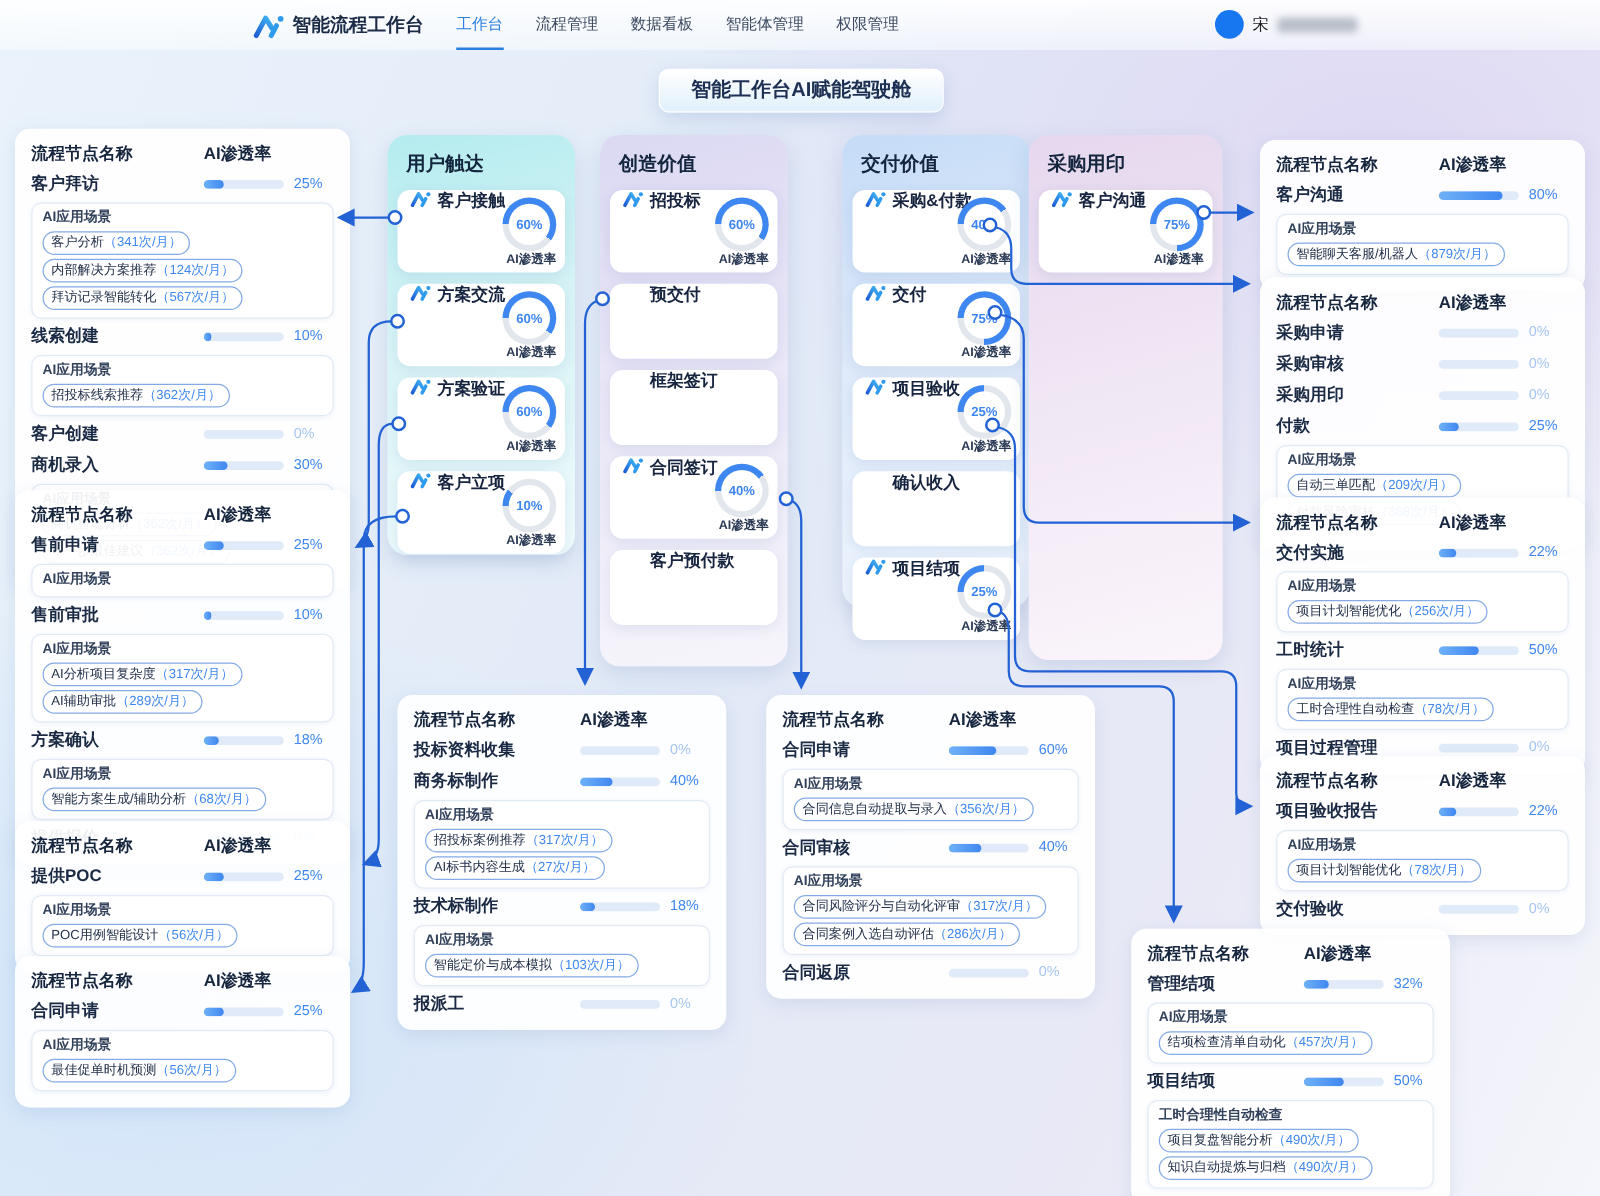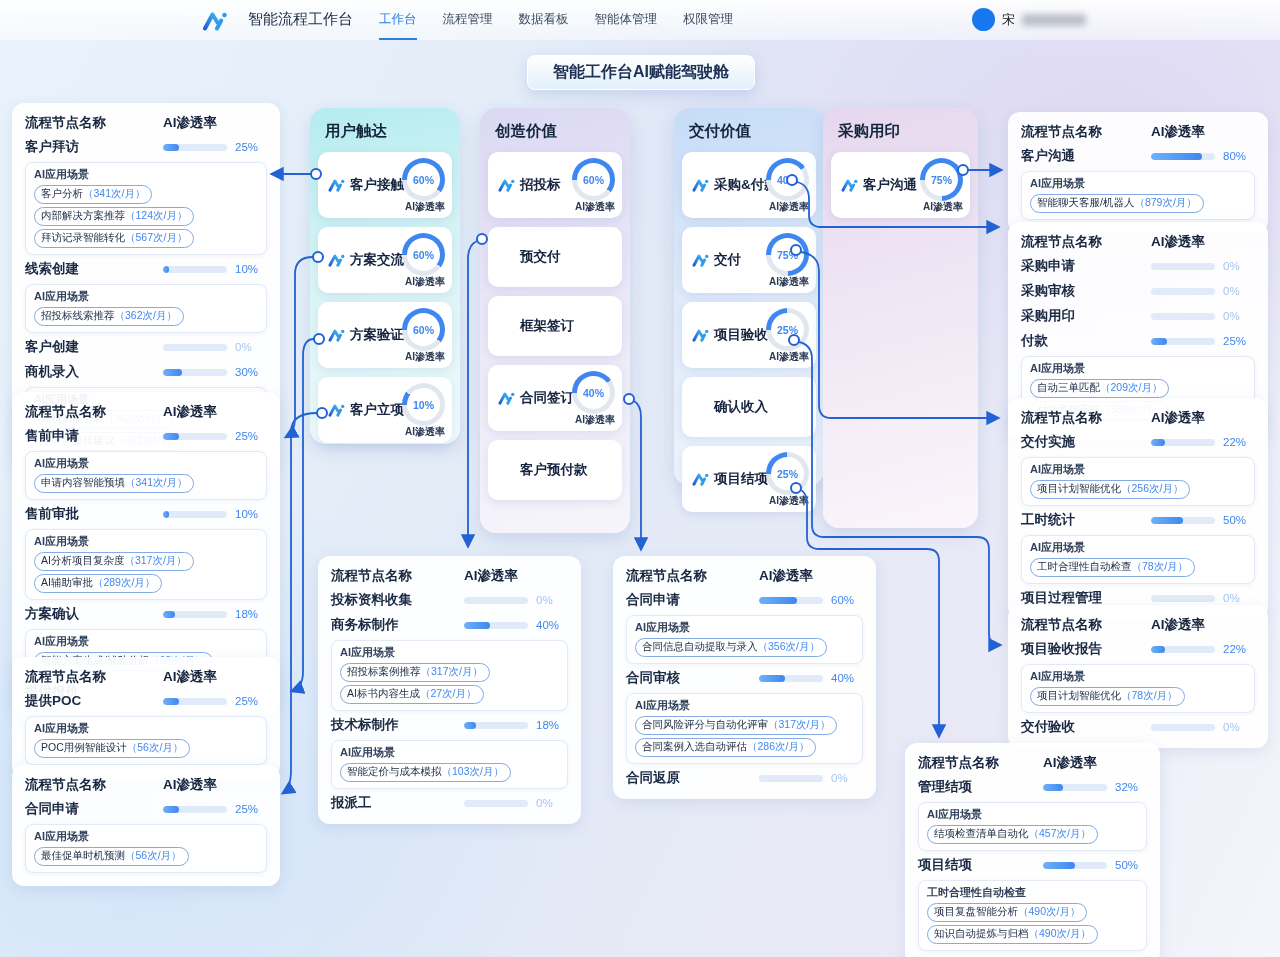--- a/index.html
+++ b/index.html
@@ -8,21 +8,21 @@
     position:relative;
     font-family:"Liberation Sans","DejaVu Sans",sans-serif;
     background:
       radial-gradient(900px 520px at 86% 12%, rgba(216,205,242,.55), transparent 62%),
       radial-gradient(820px 540px at 8% 85%, rgba(198,224,250,.65), transparent 62%),
       linear-gradient(115deg,#eaf3fb 0%,#e2eaf7 45%,#e9e9f6 75%,#f4f6fb 100%);
   }
   
   .nav{position:absolute;top:0;left:0;width:100%;height:40px;display:flex;align-items:center;
        background:linear-gradient(180deg,rgba(255,255,255,.95),rgba(249,253,255,.55));}
-  .logo{display:flex;gap:20px;margin-left:202px;font-size:15px;font-weight:400;color:#1c2b47}
+  .logo{display:flex;align-items:center;gap:6px;margin-left:202px;font-size:15px;font-weight:700;color:#1c2b47}
   .navitems{display:flex;margin-left:26px;gap:26px;font-size:12.5px;color:#3c4a60;height:40px;align-items:stretch}
   .navitem{display:flex;align-items:center;cursor:pointer;border-bottom:2px solid transparent}
   .navitem.active{color:#2b7de0;border-bottom-color:#2b7de0;font-weight:400}
   .user{position:absolute;left:972px;top:8px;display:flex;align-items:center;gap:7px}
   .avatar{width:23px;height:23px;border-radius:50%;background:#1677f0}
   .uname{font-size:13px;color:#222}
   .ublur{width:64px;height:12px;border-radius:3px;background:#b9bfc9;filter:blur(3px)}
   
   .banner{position:absolute;left:527px;top:55px;width:228px;height:35px;display:flex;align-items:center;justify-content:center;
     background:linear-gradient(180deg,#ffffff,#e1f0fb);border:1px solid #fff;border-radius:8px;
@@ -57,21 +57,21 @@
   .tag b{font-weight:400;color:#3f87f0}
   .tags.stack .tag{display:block;width:fit-content}
   
   .stage{position:absolute;border-radius:16px;padding:10px 8px;box-shadow:0 6px 18px rgba(100,130,180,.20)}
   #stage-s1{left:310px;top:108px;width:150px;height:336px;background:linear-gradient(165deg,#b4ecef 0%,#d8f4f6 45%,#f0fbfc 100%)}
   #stage-s2{left:480px;top:108px;width:150px;height:425px;background:linear-gradient(165deg,#dbd8f3 0%,#eae7f7 45%,#f7f5fb 100%)}
   #stage-s3{left:674px;top:108px;width:150px;height:378px;background:linear-gradient(165deg,#c5dcf7 0%,#dfeafa 45%,#f0f6fd 100%)}
   #stage-s4{left:823px;top:108px;width:155px;height:420px;background:linear-gradient(165deg,#e6d7ee 0%,#f0e6f4 45%,#fbf5fb 100%)}
   .stitle{font-size:15.5px;font-weight:700;color:#14263e;margin:3px 0 10px 7px}
   .node{position:relative;background:#fff;border-radius:10px;height:66px;margin-bottom:9px;
-        display:flex;align-items:center;padding-left:10px;box-shadow:0 3px 10px rgba(30,80,160,.10);cursor:pointer}
+        display:flex;padding-left:10px;box-shadow:0 3px 10px rgba(30,80,160,.10);cursor:pointer}
   .node.plain{height:60px;padding-left:32px}
   .ai-ico{flex:none;margin-right:5px}
   .nodename{font-size:13.5px;font-weight:700;color:#16243f}
   .donut{position:absolute;right:7px;top:6px;width:43px;height:43px;border-radius:50%}
   .donut i{position:absolute;inset:5px;background:#fff;border-radius:50%;display:flex;align-items:center;
            justify-content:center;font-style:normal;font-size:10.5px;font-weight:700;color:#3f87f0}
   .dcap{position:absolute;right:7px;bottom:4px;font-size:10px;font-weight:600;color:#2b3a55}
   
   .connectors{position:absolute;inset:0;pointer-events:none;z-index:5}
 </style>
@@ -361,21 +361,20 @@
     </div>
     <div class="nrow">
     <span class="nname">售前申请</span>
     <span class="bar">
         <i style="width:25%"></i>
       </span>
     <span class="pct">25%</span>
     </div>
     <div class="scen">
       <div class="slabel">AI应用场景</div>
-      <div class="tags"><span class="tag">申请内容智能预填<b>（341次/月）</b></span></div>
     </div>
     <div class="nrow">
     <span class="nname">售前审批</span>
     <span class="bar">
         <i style="width:10%"></i>
       </span>
     <span class="pct">10%</span>
     </div>
     <div class="scen">
       <div class="slabel">AI应用场景</div>

